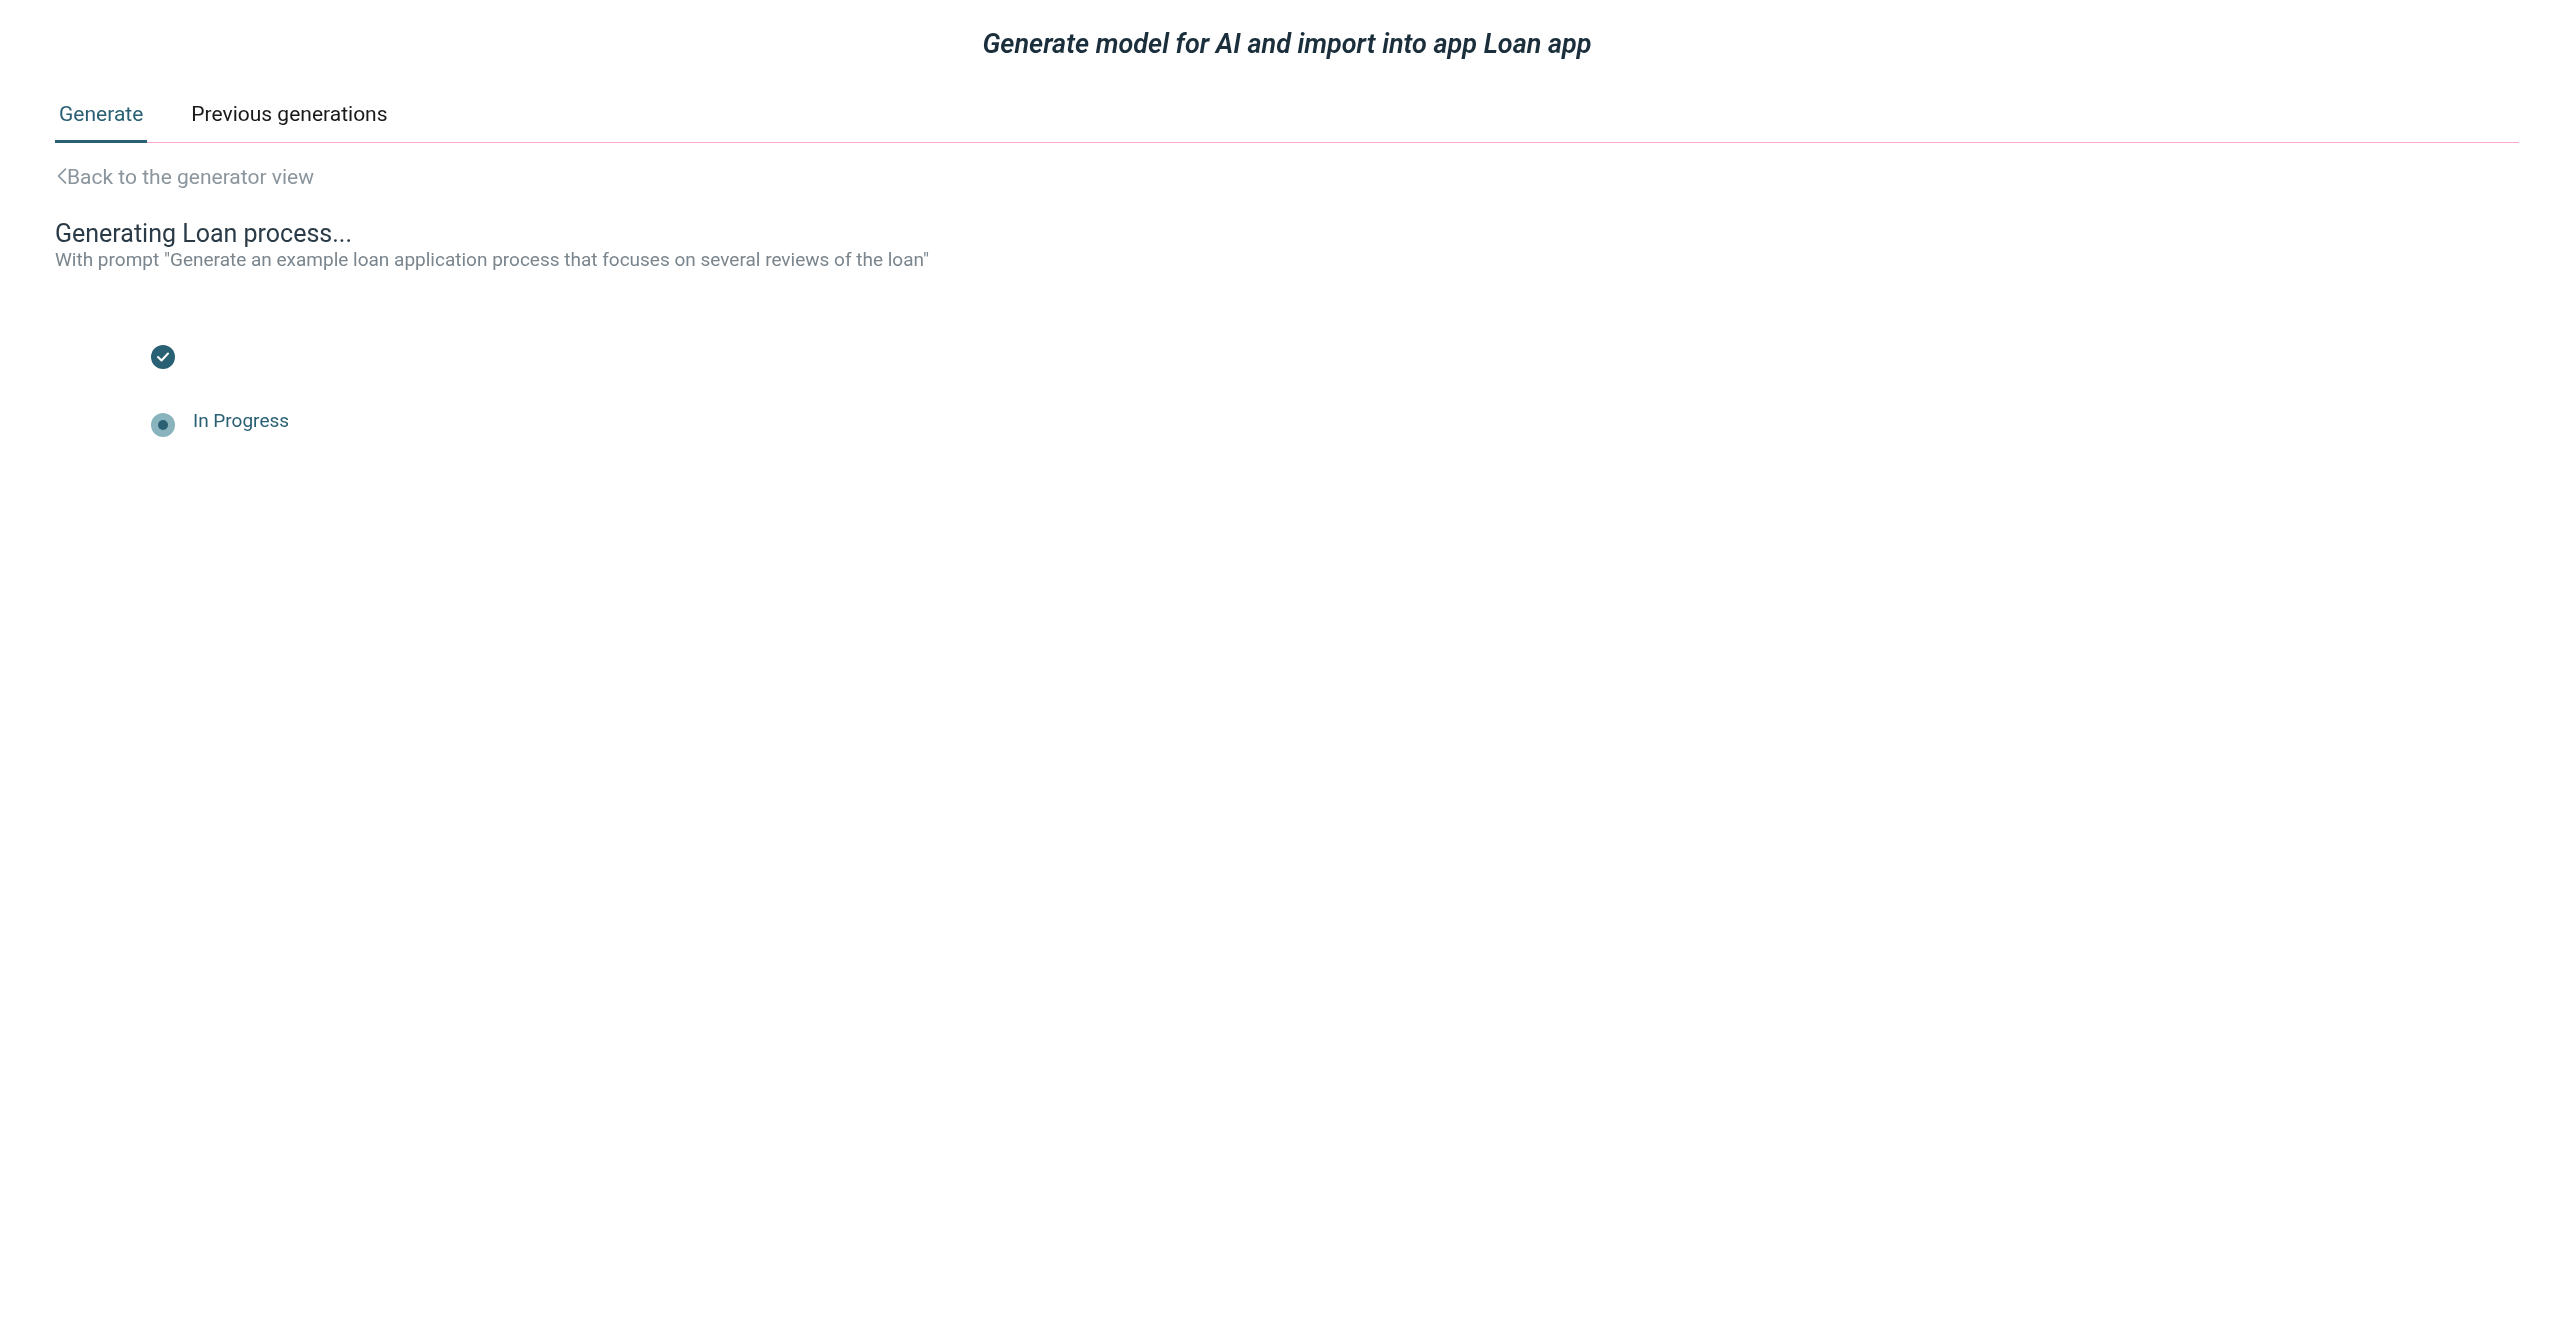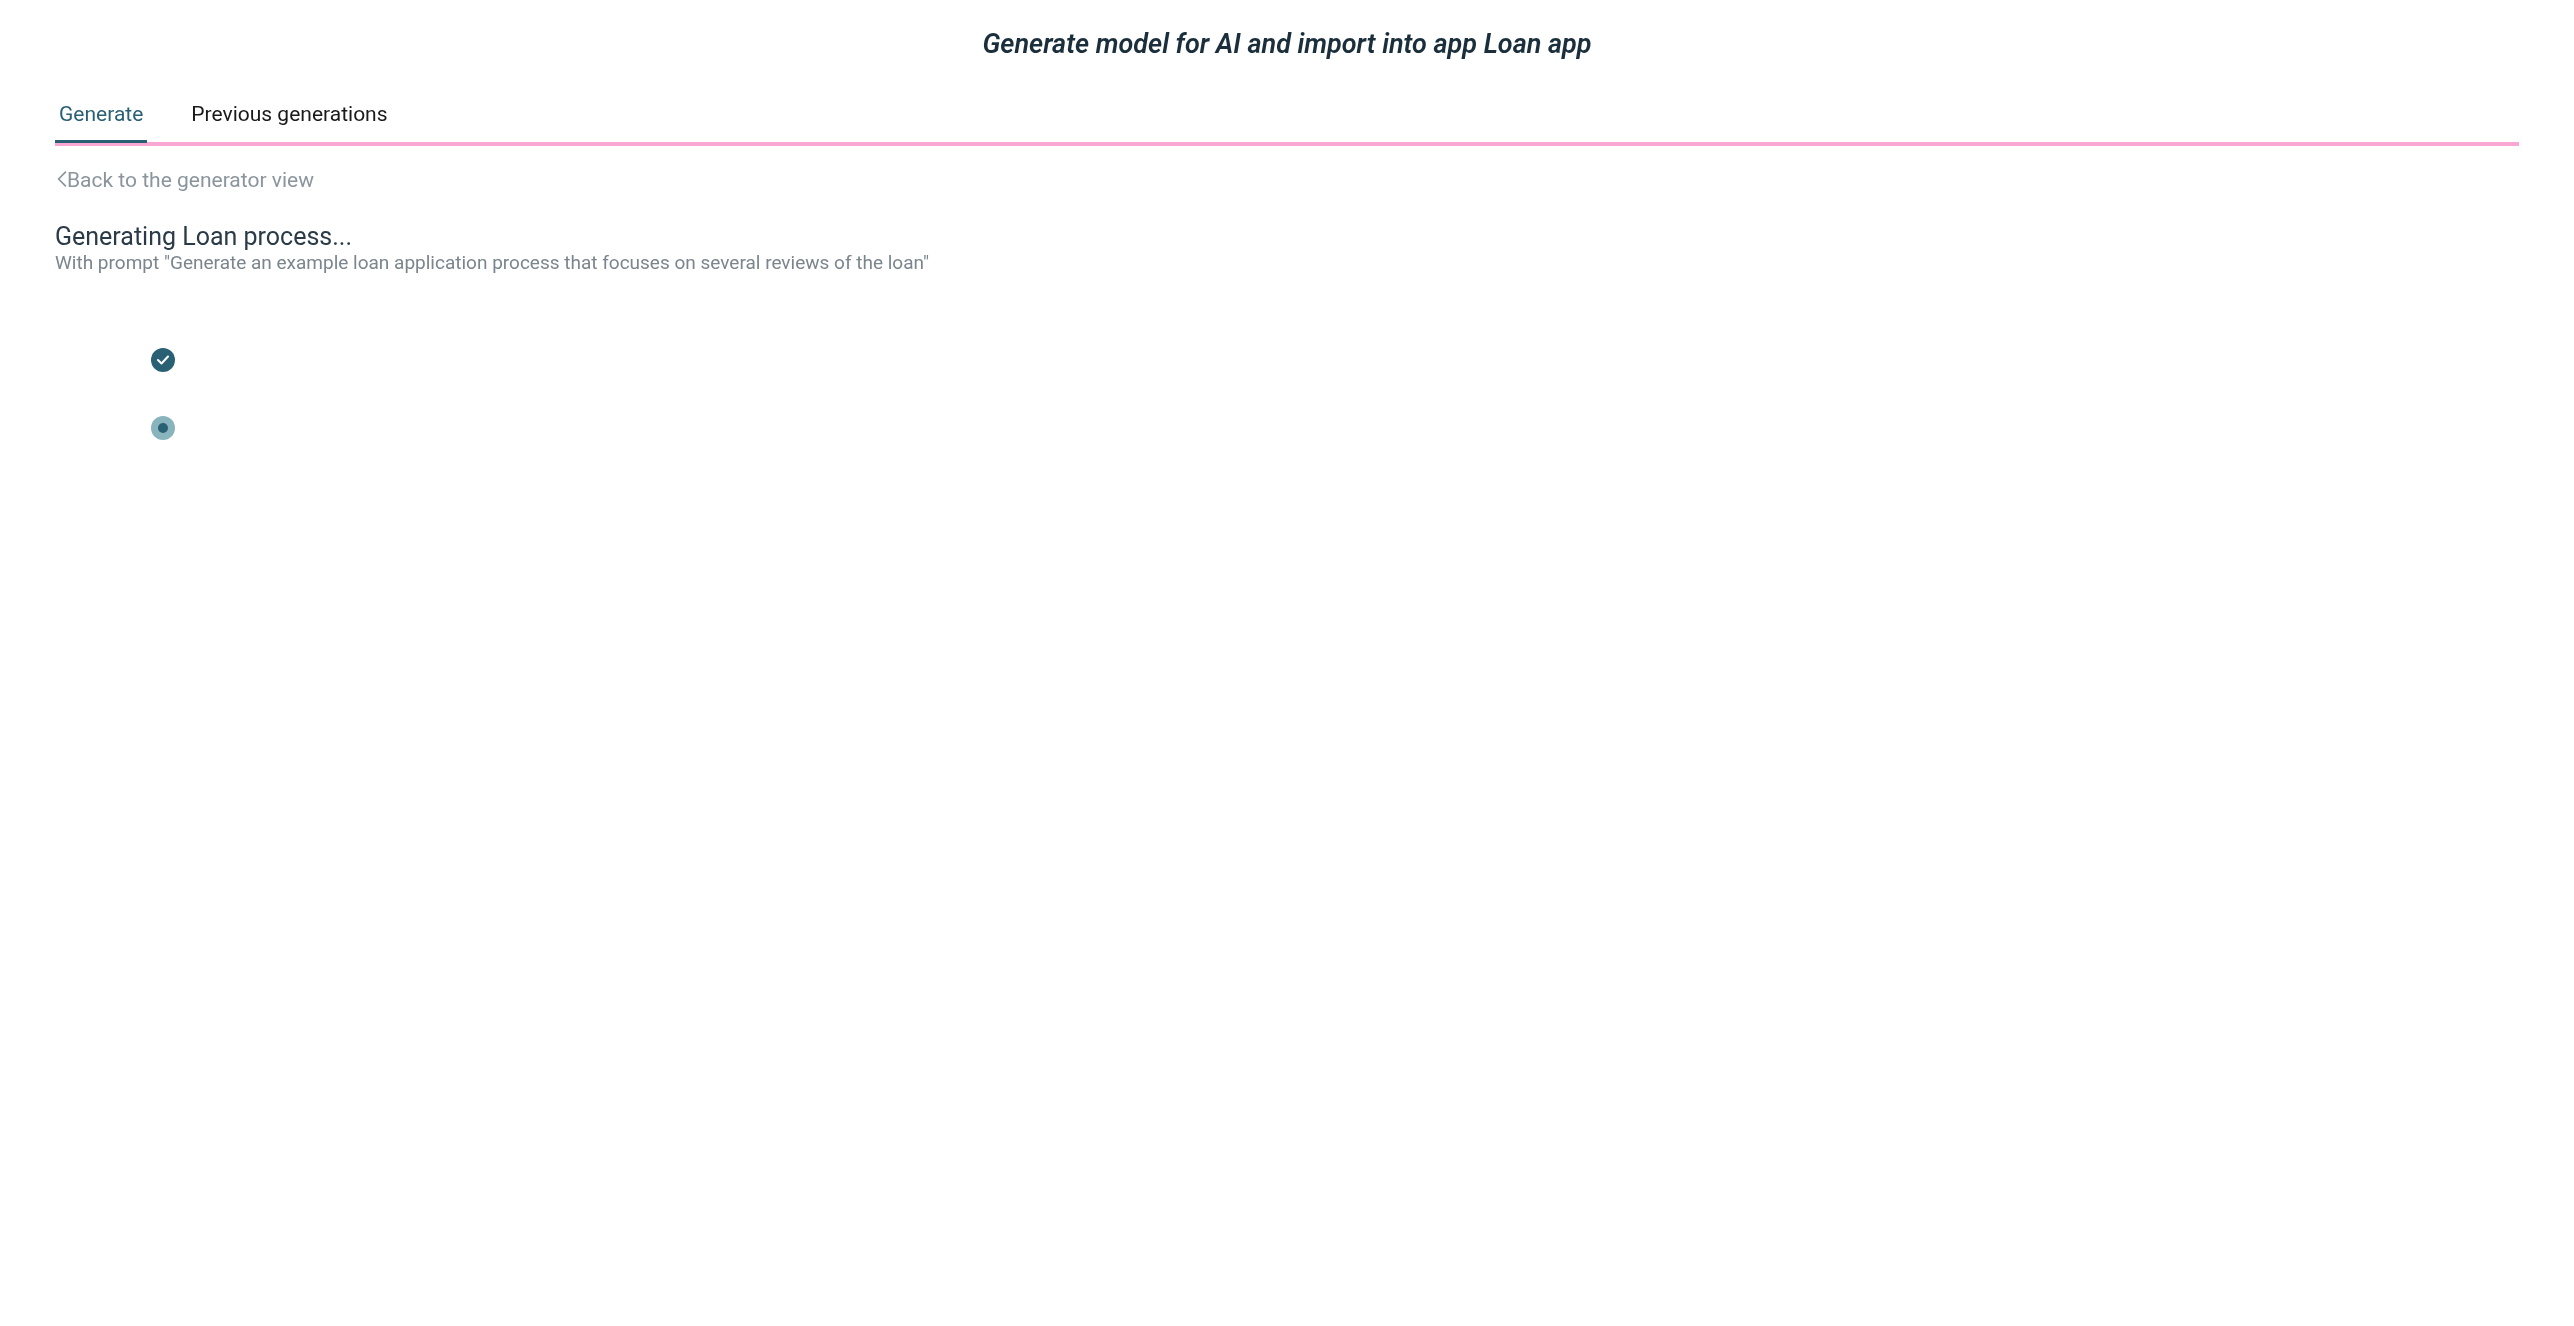--- a/index.html
+++ b/index.html
@@ -24,21 +24,21 @@
       text-align: center;
       font-size: 27px;
       font-weight: 600;
       color: #1a2e3b;
       padding: 8px 0 30px 0;
       font-style: italic;
     }
     
     .tabs {
       display: flex;
-      border-bottom: 4px solid #f9a8d4;
+      border-bottom: 1px solid #f9a8d4;
       gap: 0;
     }
     
     .tab {
       padding: 12px 24px 14px 4px;
       font-size: 21px;
       cursor: pointer;
       border-bottom: 3px solid transparent;
       margin-bottom: -1px;
       font-weight: 400;
@@ -190,16 +190,17 @@
           <path d="M1 5L4.5 8.5L11 1.5" stroke="#ffffff" stroke-width="2" stroke-linecap="round" stroke-linejoin="round"></path>
         </svg>
       </div>
       <div class="status-content">
       </div>
     </div>
 
     <div class="status-item">
       <div class="status-icon in-progress"></div>
       <div class="status-content">
+        <div class="status-title in-progress">In Progress</div>
       </div>
     </div>
   </div>
 </div>
 
 </body></html>

